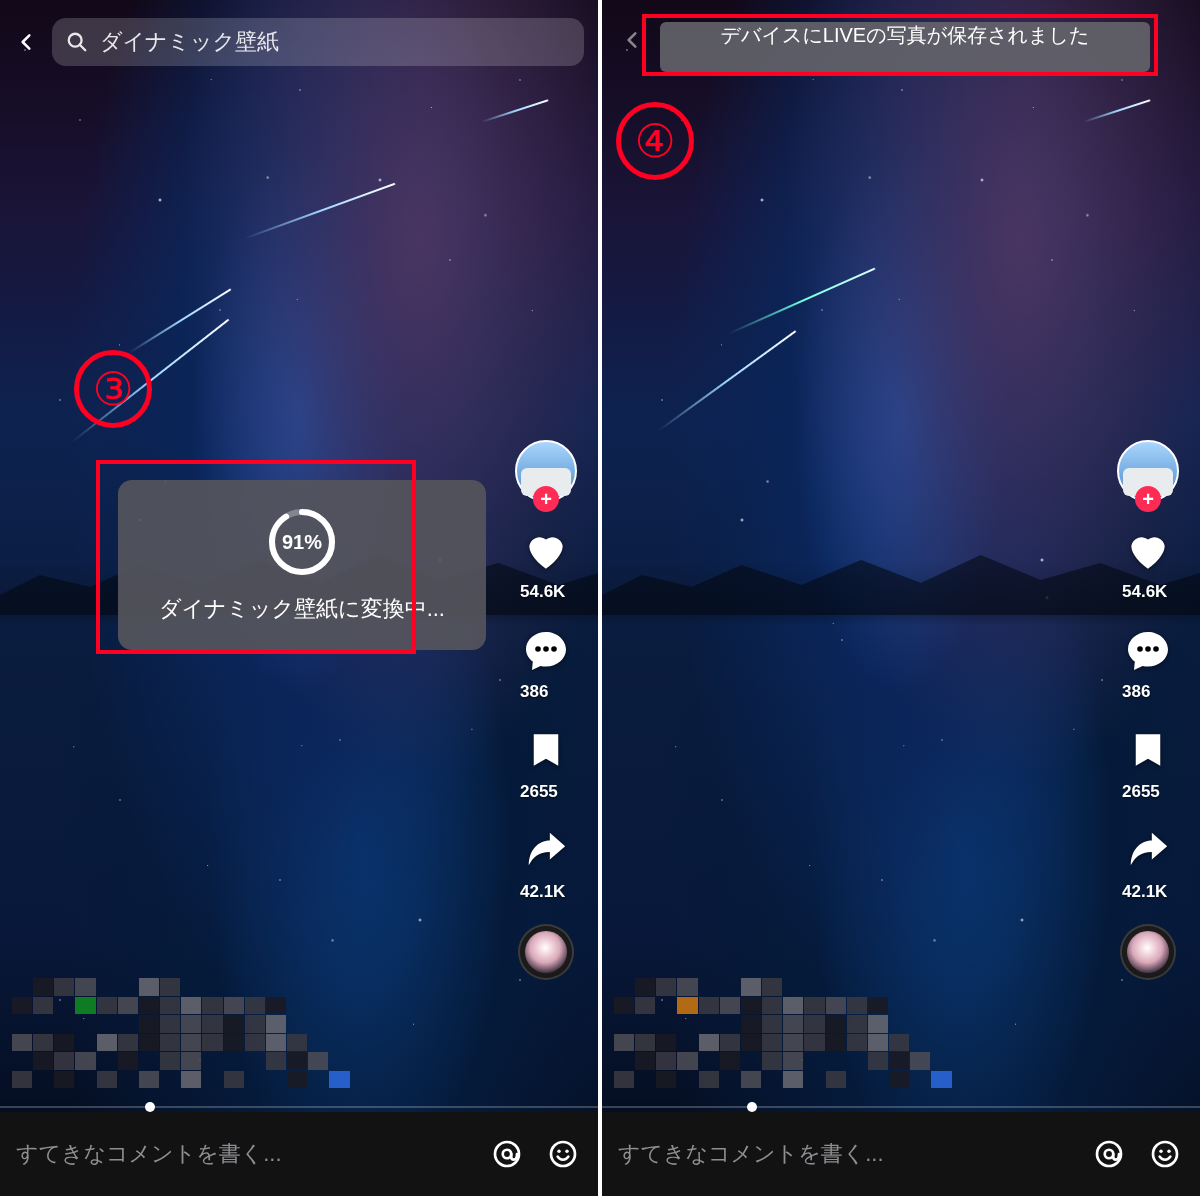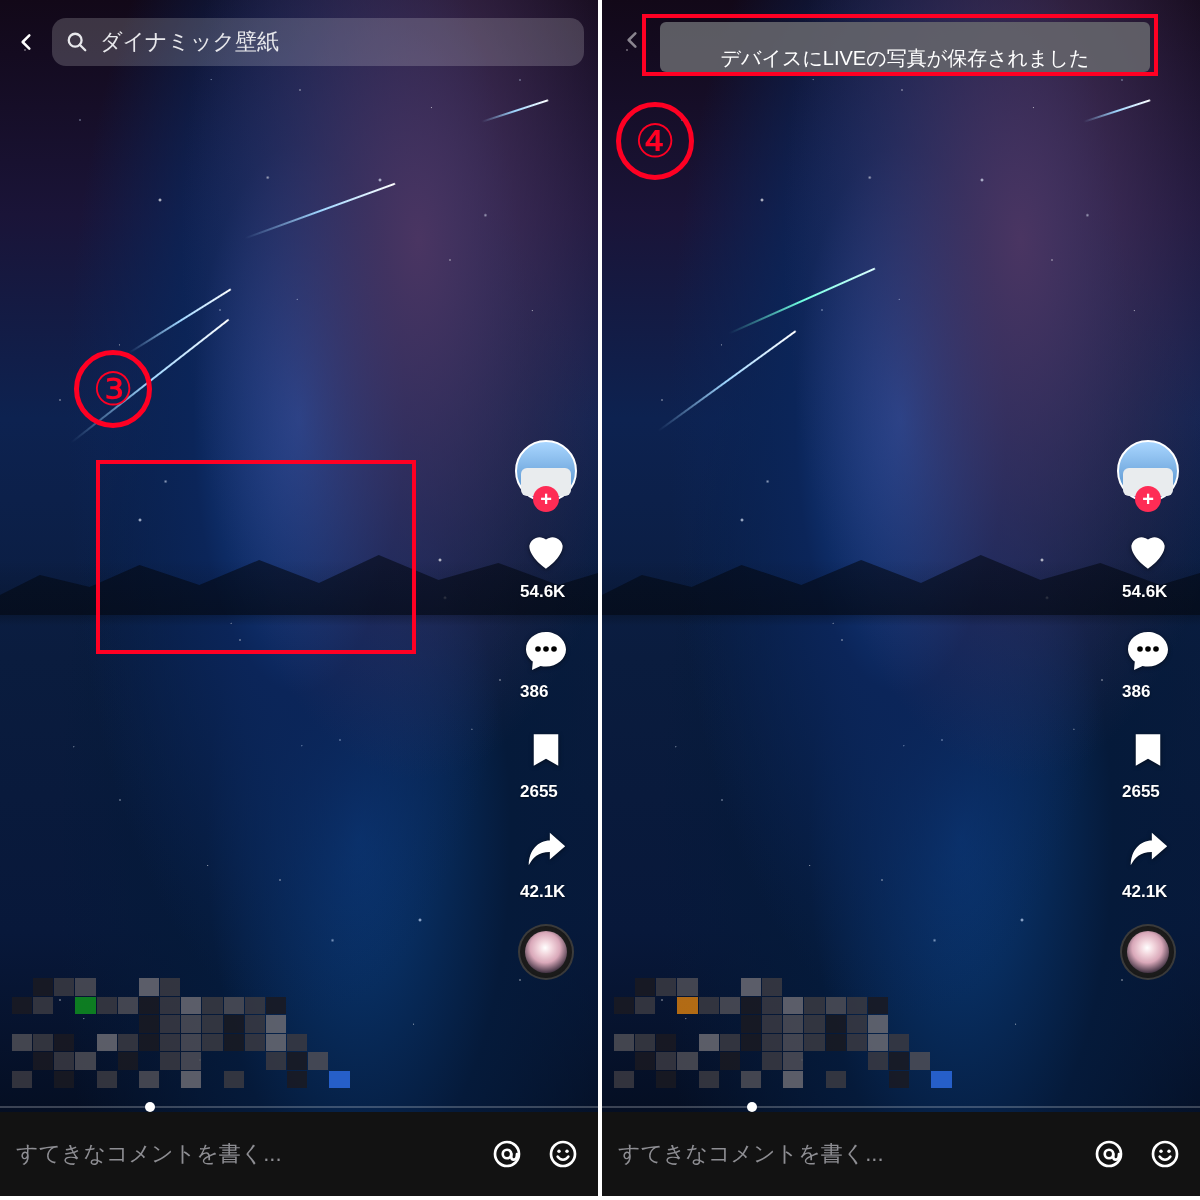--- a/index.html
+++ b/index.html
@@ -165,21 +165,21 @@
     width:72px; height:72px; margin: 0 auto 16px; position:relative;
   }
   .progress-modal .ptext { font-size:22px; font-weight:400; }
   .ring svg { transform: rotate(-90deg); }
   .ring-pct { position:absolute; inset:0; display:flex; align-items:center; justify-content:center; font-size:20px; font-weight:600;}
 
   
   .toast {
     position:absolute; left: 58px; right: 50px; top: 22px;
     height: 50px; background: rgba(100,100,106,.9);
-    border-radius: 6px; display:flex; align-items:flex-end; justify-content:center;
+    border-radius: 6px; display:flex; align-items:flex-start; justify-content:center;
     color:#fff; font-size:20px;
   }
 
   
   .anno-box {
     position:absolute; border: 4px solid #ff0023; pointer-events:none;
   }
   .anno-circle {
     position:absolute; width:78px; height:78px; border:5px solid #ff0023;
     border-radius:50%; color:#ff0023; display:flex; align-items:center; justify-content:center;
@@ -387,20 +387,30 @@
     <div class="cicon">
       <svg width="32" height="32" viewBox="0 0 24 24" fill="none">
           <circle cx="12" cy="12" r="9" stroke="#fff" stroke-width="2"></circle>
           <circle cx="9" cy="10" r="1.3" fill="#fff"></circle>
           <circle cx="15" cy="10" r="1.3" fill="#fff"></circle>
           <path d="M8 14c1 1.6 2.4 2.3 4 2.3s3-.7 4-2.3" stroke="#fff" stroke-width="2" stroke-linecap="round"></path>
         </svg>
     </div>
   </div>
 
+  <div class="progress-modal">
+    <div class="ring">
+      <svg width="72" height="72" viewBox="0 0 72 72">
+        <circle cx="36" cy="36" r="30" stroke="rgba(255,255,255,.3)" stroke-width="6" fill="none"></circle>
+        <circle cx="36" cy="36" r="30" stroke="#fff" stroke-width="6" fill="none" stroke-dasharray="188.5" stroke-dashoffset="17" stroke-linecap="round"></circle>
+      </svg>
+      <div class="ring-pct">91%</div>
+    </div>
+    <div class="ptext">ダイナミック壁紙に変換中...</div>
+  </div>
 
   <div class="anno-box" style="left:96px; top:460px; width:320px; height:194px;"></div>
   <div class="anno-circle" style="left:74px; top:350px;">
       <span>③</span>
     </div>
 </div>
 
 <div class="screen">
   <div class="stars"></div>
   <div class="stars stars2"></div>

